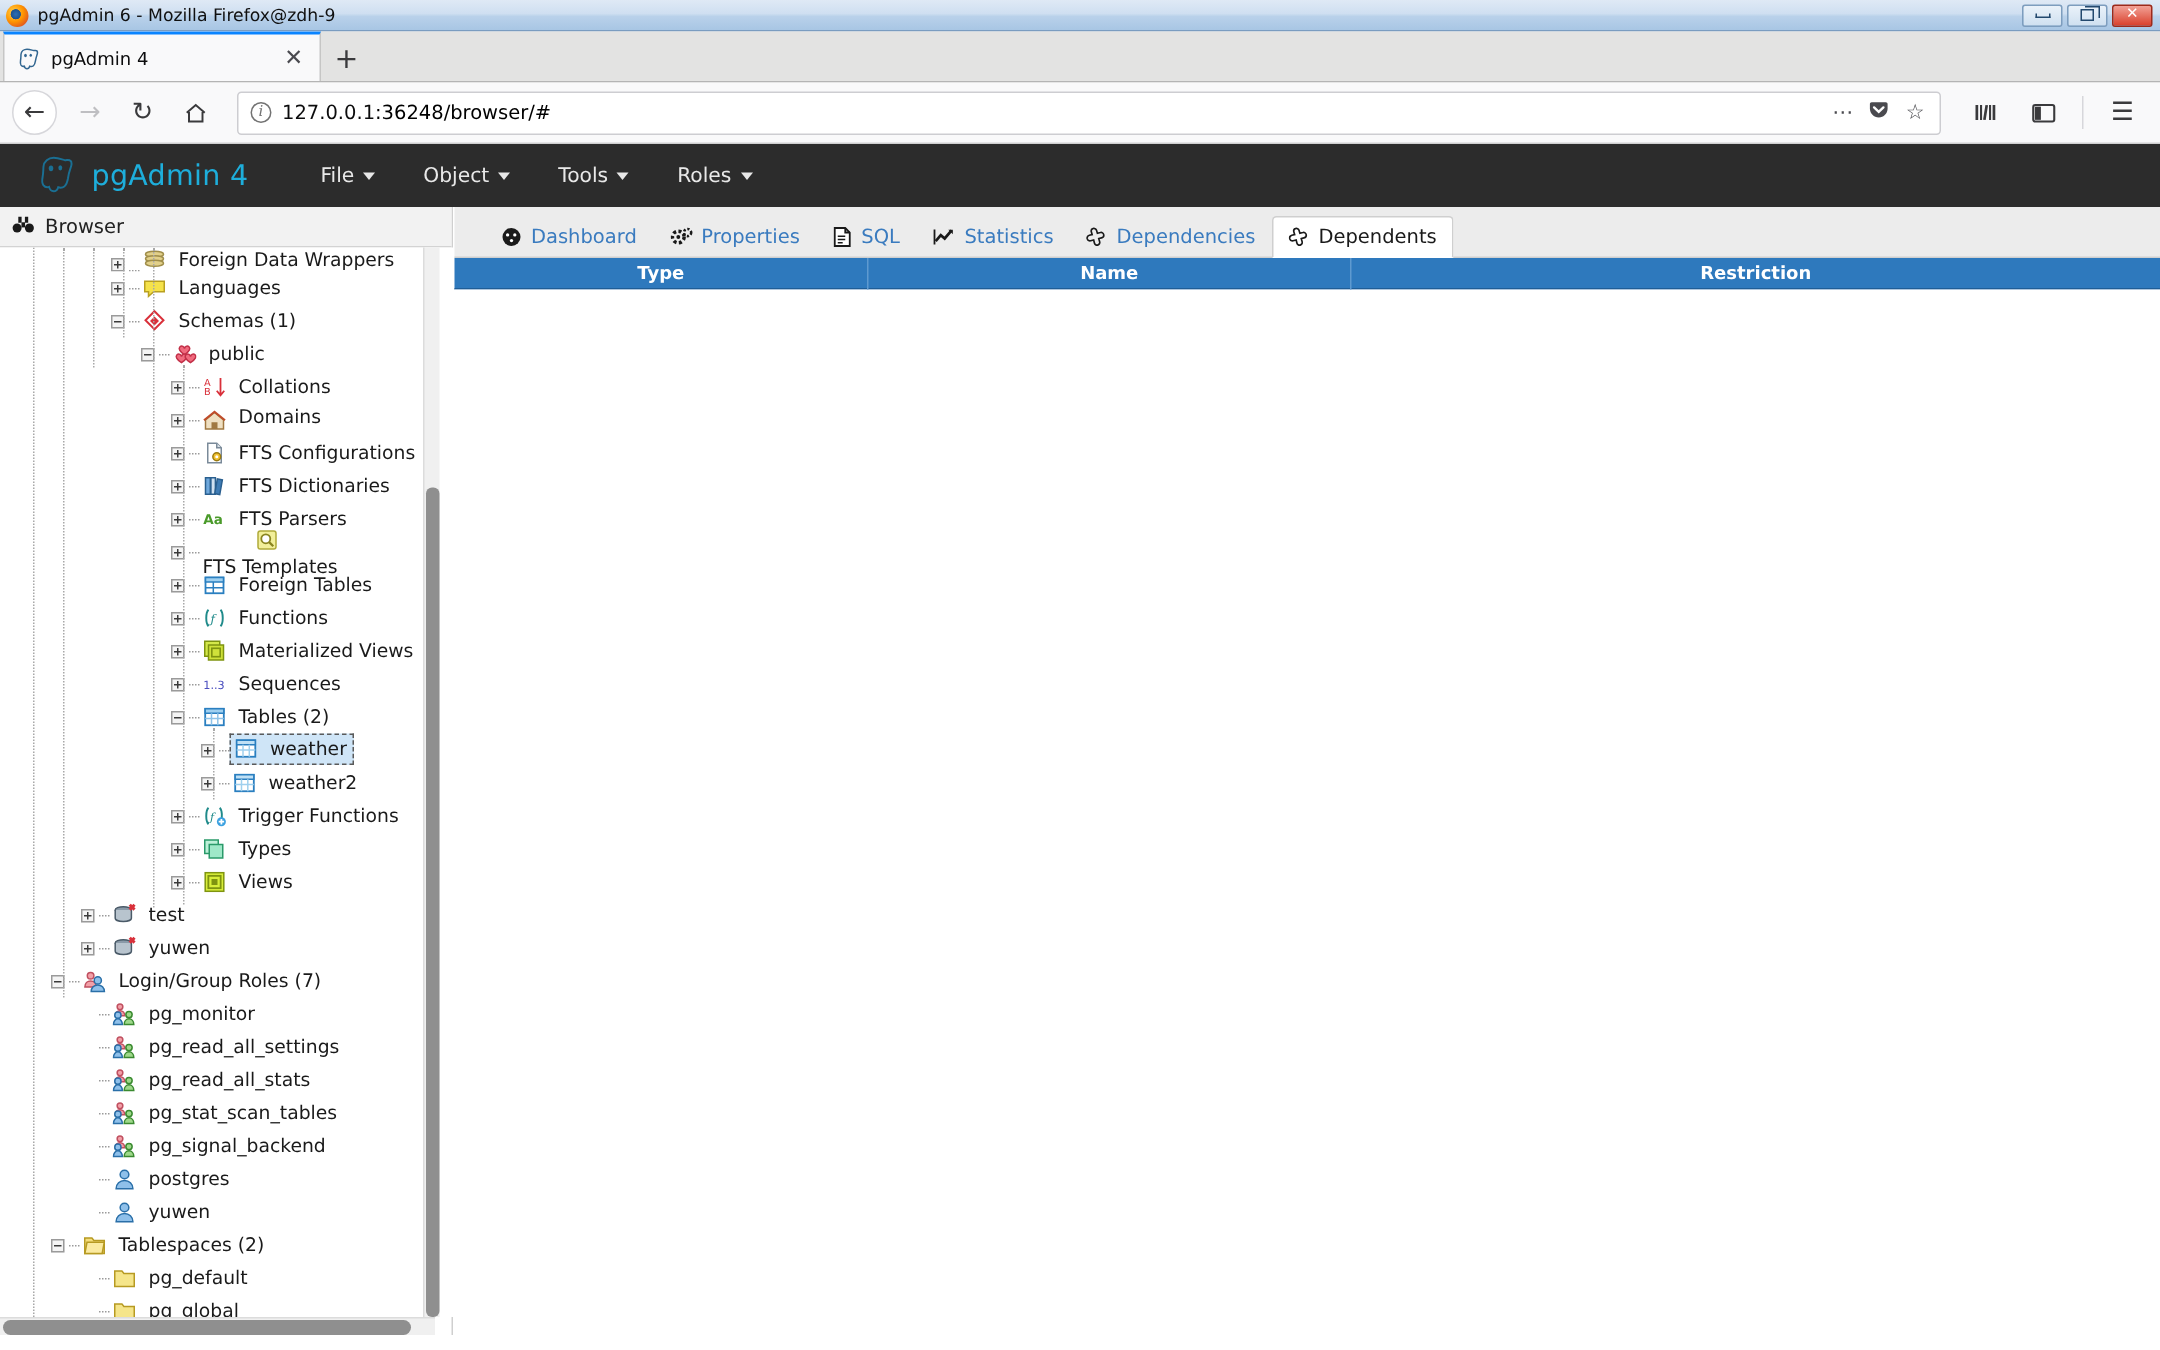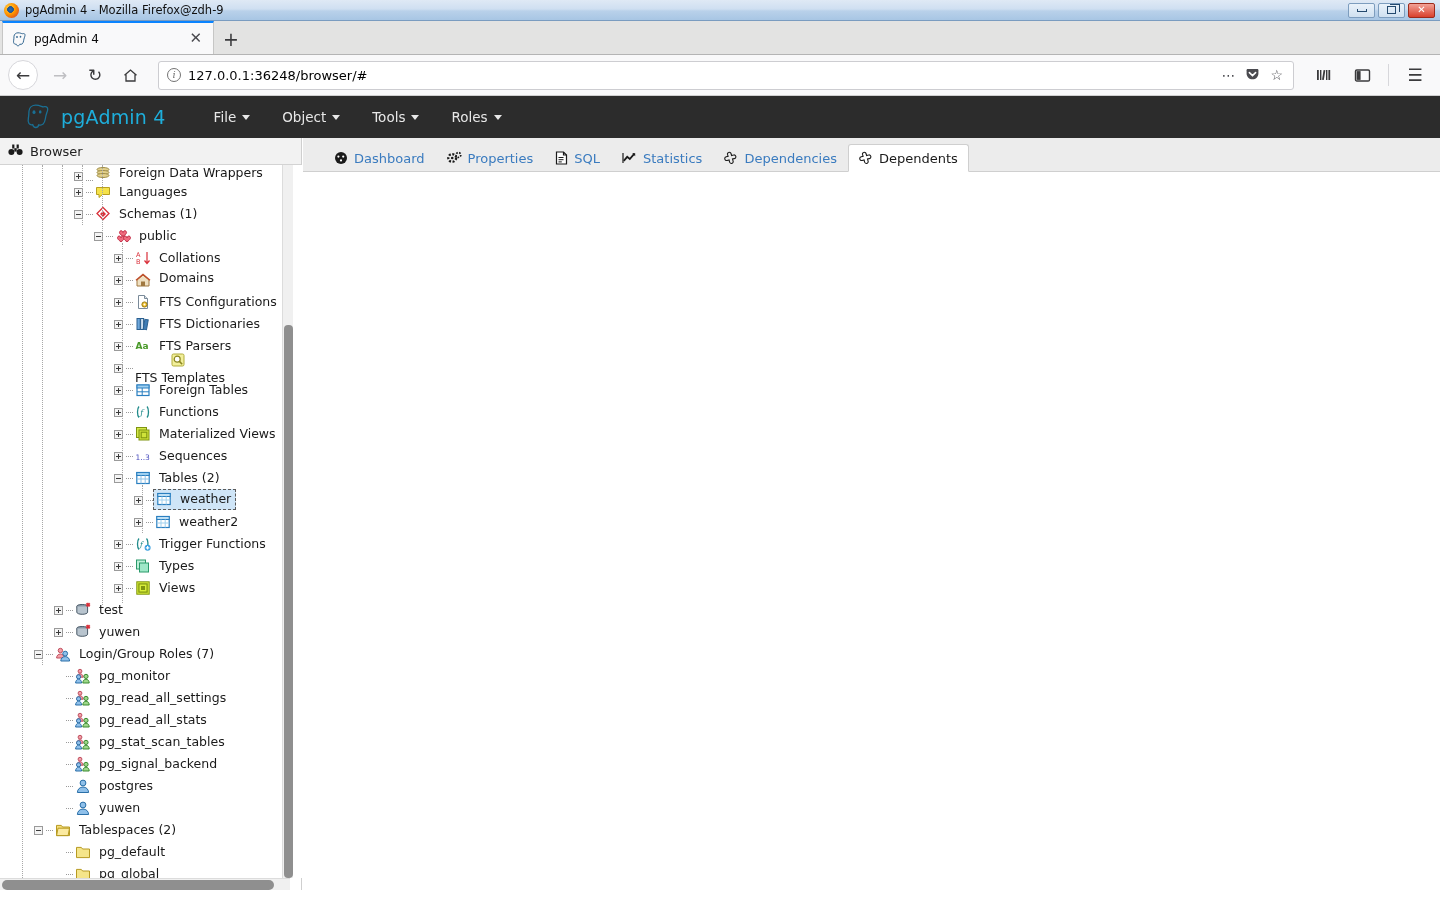--- a/index.html
+++ b/index.html
@@ -218,21 +218,21 @@
   }
   .gh-cell:last-child { border-right: none; }
   .grid-body { background: #ffffff; height: 684px; }
 </style>
 </head>
 <body>
 
 <div class="titlebar">
   <div class="titlebar-left">
     <div class="ff-logo"></div>
-    <div class="titlebar-title">pgAdmin 4 - Mozilla Firefox@zdh-9</div>
+    <div class="titlebar-title">pgAdmin 6 - Mozilla Firefox@zdh-9</div>
   </div>
   <div class="win-btns">
     <div class="win-btn">
       <span class="win-min-glyph"></span>
     </div>
     <div class="win-btn">
       <span class="win-max-glyph"></span>
     </div>
     <div class="win-btn close">✕</div>
   </div>
@@ -848,14 +848,25 @@
       </div>
       <div class="mtab active">
         <span style="display: inline-flex; align-items: center;">
           <svg width="14" height="14" viewBox="0 0 14 14">
             <path d="M4.6 1.4c1-.4 2.1.1 2.4 1.1l.6 2 2-.5c1-.3 2 .4 2.2 1.4.2 1-.5 2-1.5 2.2l-1.8.4.6 2.1c.3 1-.3 2-1.3 2.3-1 .2-2-.4-2.2-1.4l-.5-2-2 .5c-1 .2-2-.4-2.3-1.4-.2-1 .4-2 1.4-2.3l1.9-.4-.6-2c-.2-1 .2-1.7 1.1-2z" fill="none" stroke="#1a1a1a" stroke-width="1.1"></path>
           </svg>
         </span>
         <span>Dependents</span>
       </div>
     </div>
+  <div class="grid-head" id="gridhead">
+      <div class="gh-cell" style="width: 276px;">
+        <span>Type</span>
+      </div>
+      <div class="gh-cell" style="width: 322px;">
+        <span>Name</span>
+      </div>
+      <div class="gh-cell" style="width: 539px;">
+        <span>Restriction</span>
+      </div>
+    </div>
   <div class="grid-body"></div>
 </div>
 
 </body></html>

